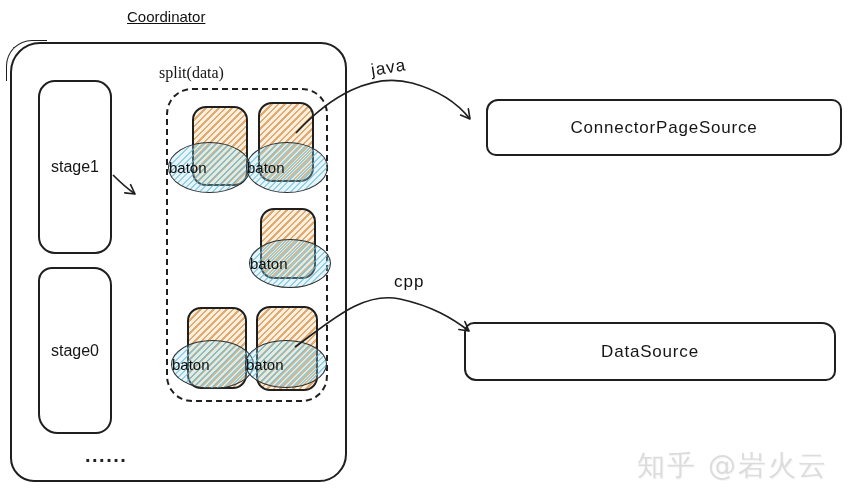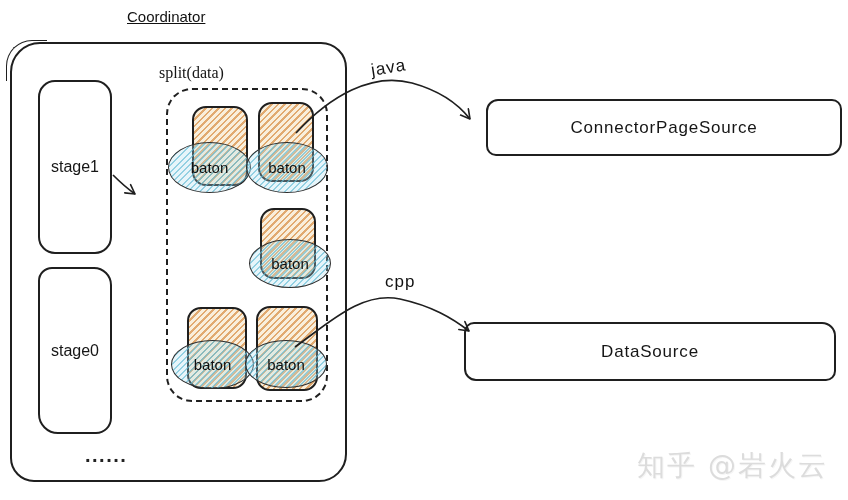--- a/index.html
+++ b/index.html
@@ -55,21 +55,21 @@
     background-image:repeating-linear-gradient(135deg,
       rgba(216,143,70,0) 0px, rgba(216,143,70,0) 3px,
       rgba(216,143,70,0.72) 3px, rgba(216,143,70,0.72) 4.6px);
   }
   .baton-ellipse{
     border:1.6px solid #2e2e2e; border-radius:50%;
     background-color:rgba(176,223,238,0.30);
     background-image:repeating-linear-gradient(135deg,
       rgba(96,186,212,0) 0px, rgba(96,186,212,0) 3px,
       rgba(96,186,212,0.62) 3px, rgba(96,186,212,0.62) 4.4px);
-    display:flex; align-items:center; justify-content:center;
+    display:flex; align-items:center; justify-content:flex-start;
     font-size:15px; color:#101010;
   }
   .b1r{left:192px; top:106px; width:52px; height:76px;}
   .b1e{left:168px; top:142px; width:81px; height:49px;}
   .b2r{left:258px; top:102px; width:52px; height:76px;}
   .b2e{left:246px; top:142px; width:80px; height:49px;}
   .b3r{left:260px; top:208px; width:52px; height:67px;}
   .b3e{left:249px; top:239px; width:80px; height:47px;}
   .b4r{left:187px; top:307px; width:56px; height:78px;}
   .b4e{left:171px; top:340px; width:81px; height:47px;}
@@ -82,21 +82,21 @@
     display:flex; align-items:center; justify-content:center;
     font-size:17px; letter-spacing:0.8px; background:#fff;
     font-weight:500;
   }
   .cps{left:466px; top:99px; width:352px; height:53px; border-radius:12px 10px 14px 10px;margin-left:20px;}
   .ds {left:464px; top:322px; width:368px; height:55px; border-radius:10px 14px 10px 12px;text-align:right;}
 
   
   .edge-label{font-size:17px; letter-spacing:1px; color:#111; font-weight:500;}
   .java{left:371px; top:58px; transform:rotate(-9deg);}
-  .cpp{left:385px; top:272px;}
+  .cpp{left:394px; top:272px;}
 
   
   .watermark{
     right:20px; top:447px; font-size:28px; letter-spacing:2px;
     color:var(--watermark,#dcdcdc);
     text-shadow:1px 1px 0 #f6f6f6;
     font-family:"DejaVu Sans", sans-serif;
   }
 
   .arrow-layer{left:0; top:0; pointer-events:none;}

